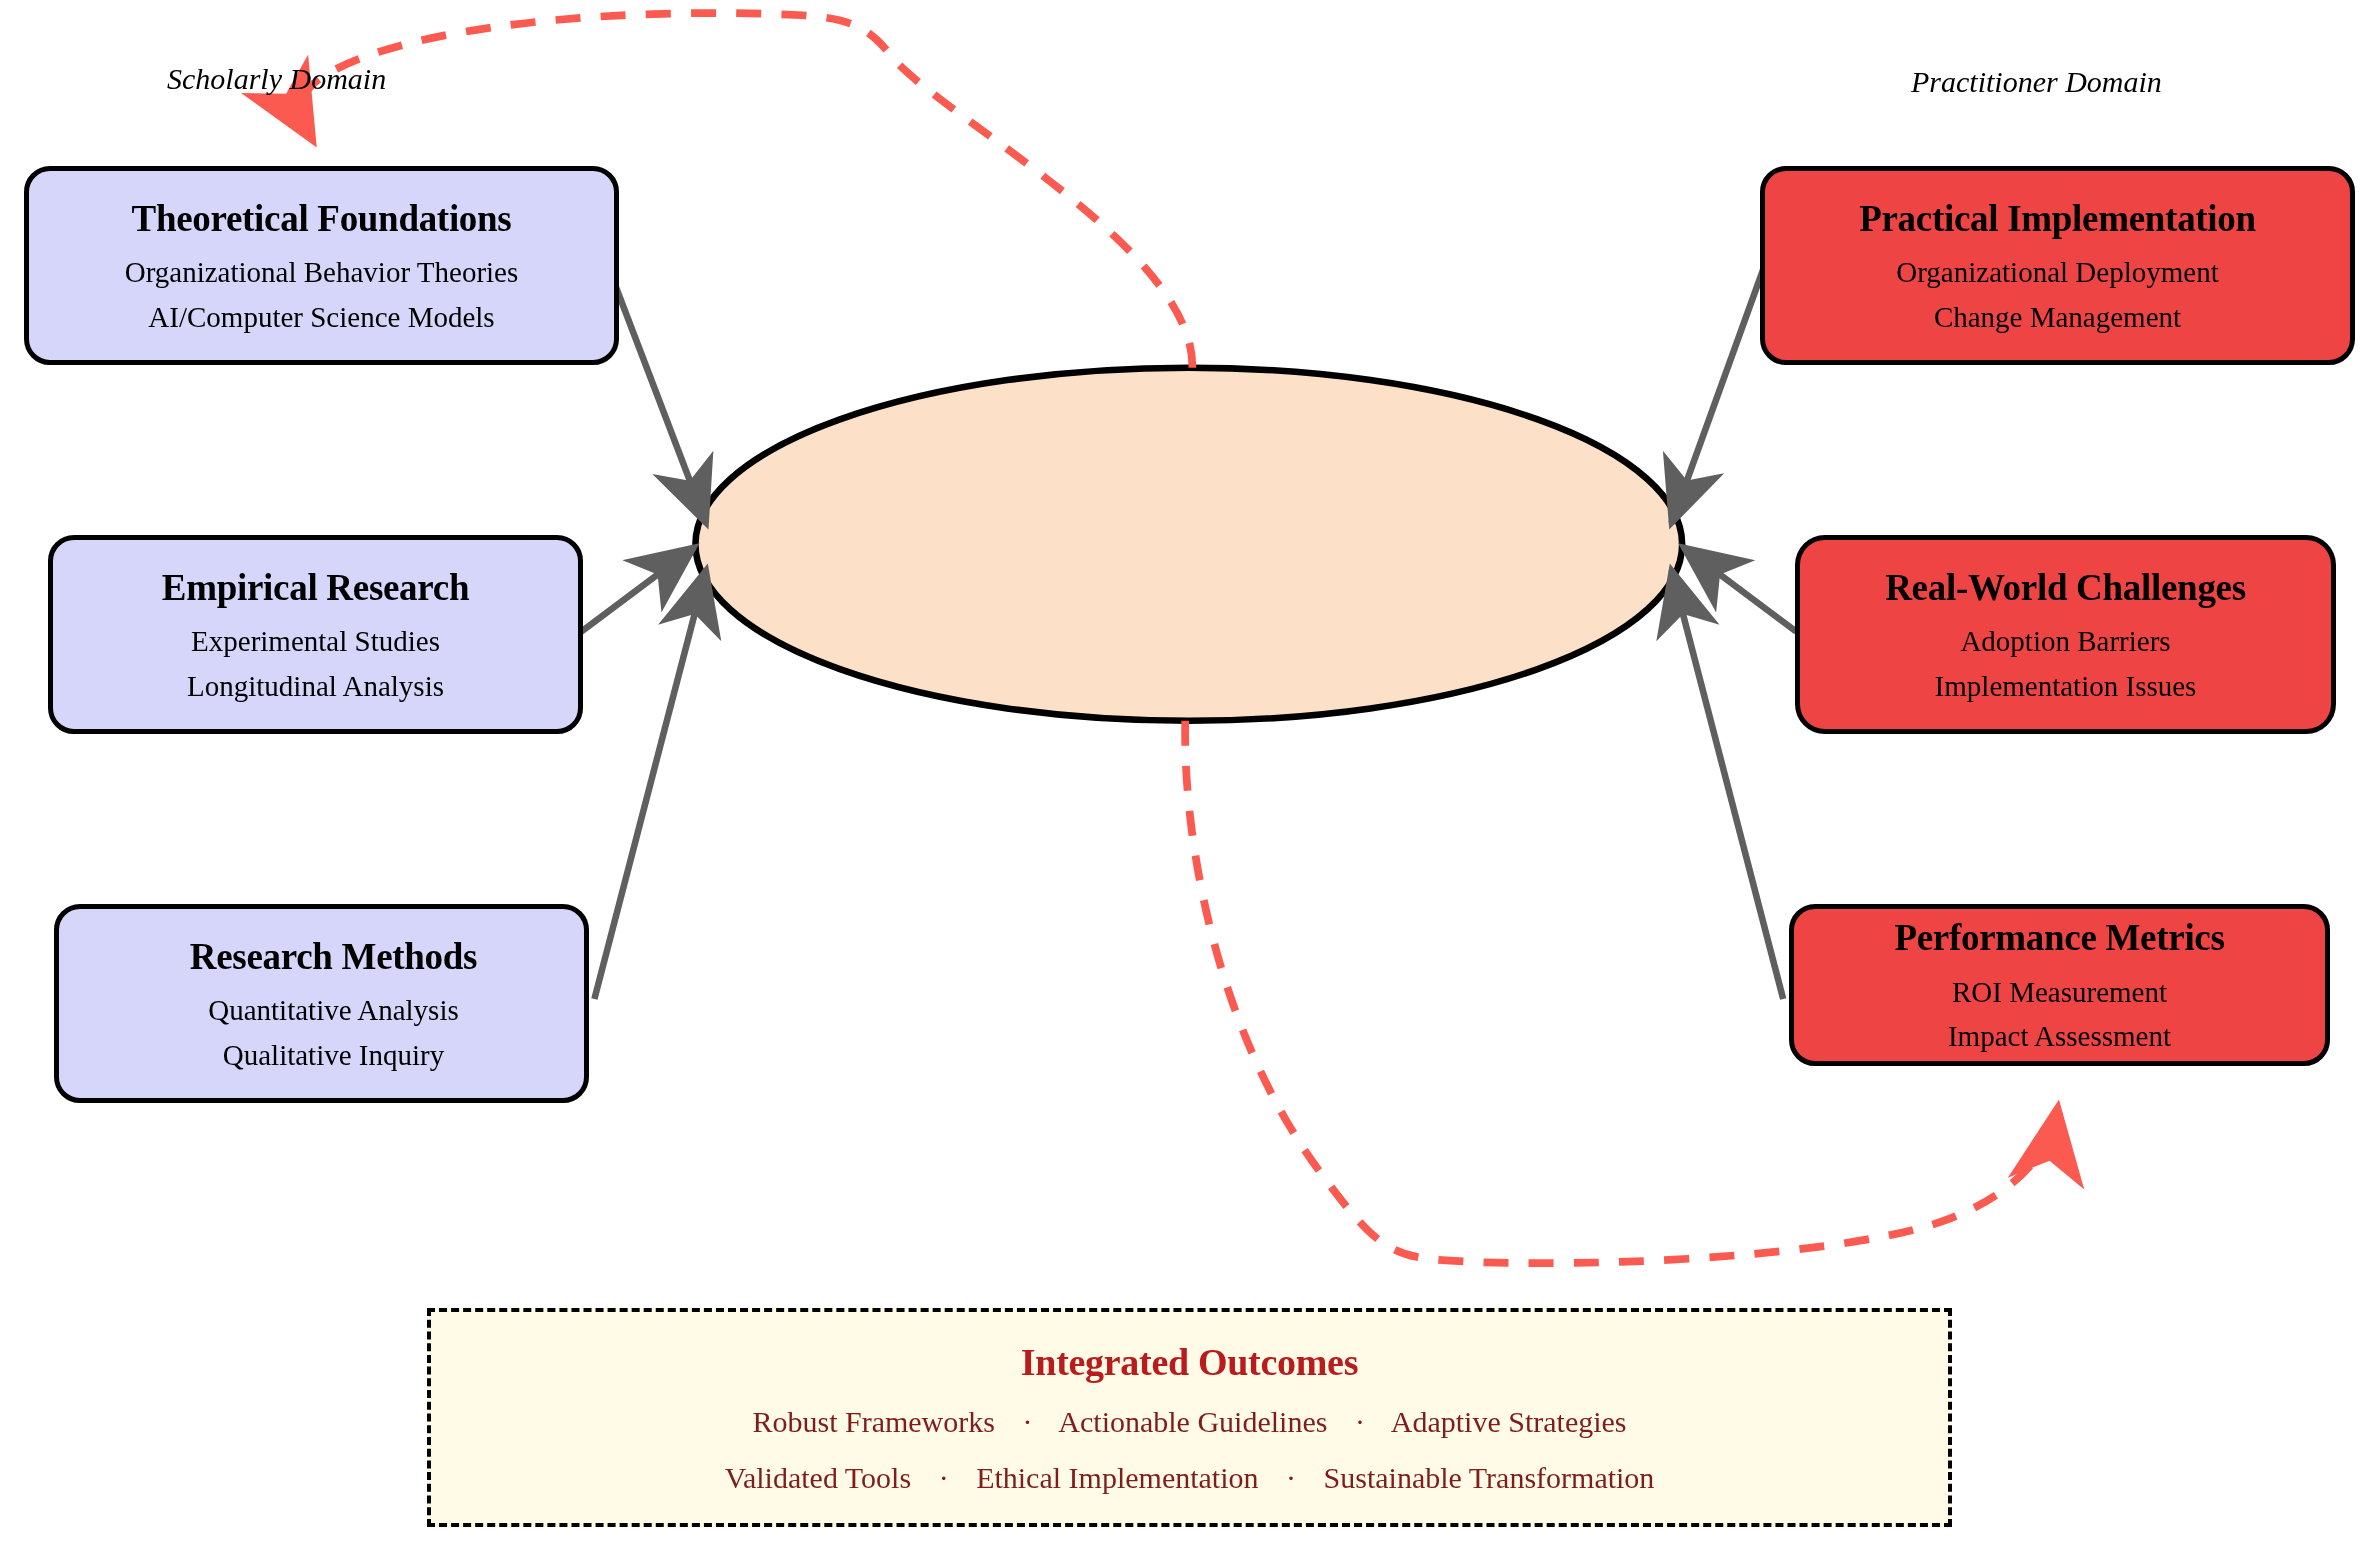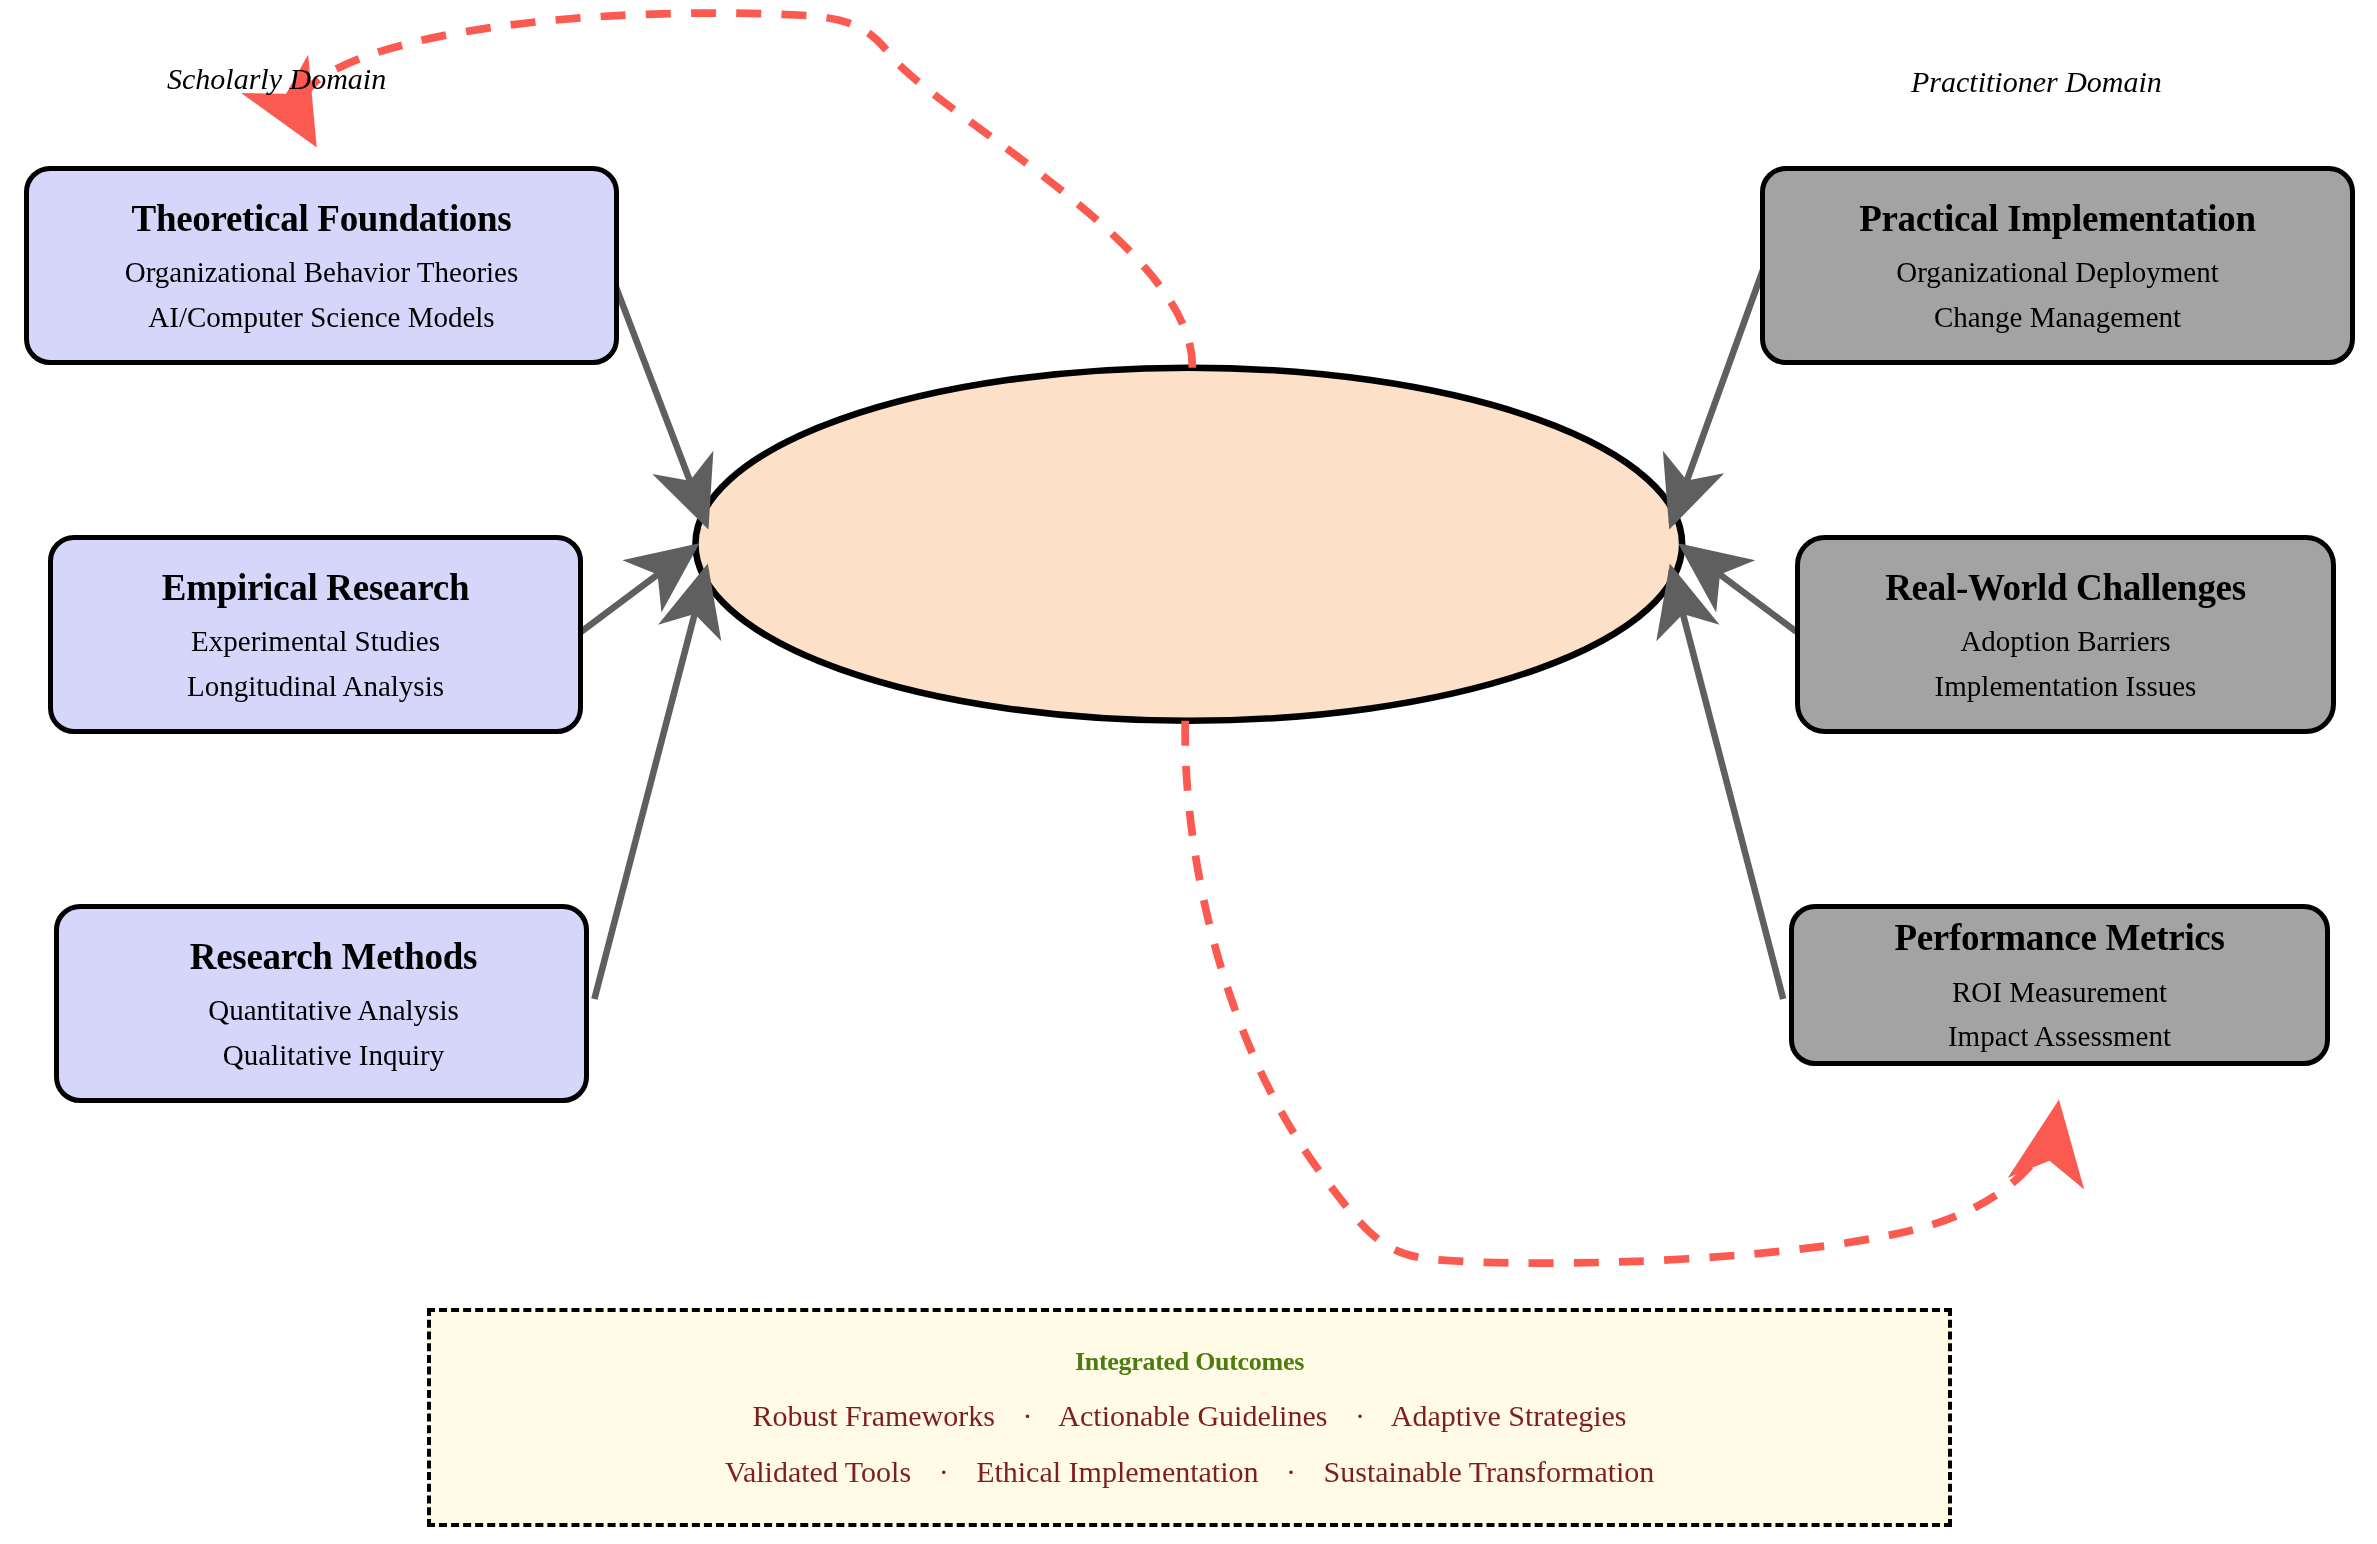--- a/index.html
+++ b/index.html
@@ -8,31 +8,31 @@
        font-family:"Liberation Serif","DejaVu Serif",serif;}
   #stage{position:relative;width:2377px;height:1545px;background:#fff;}
   svg#canvas{position:absolute;left:0;top:0;width:2377px;height:1545px;}
   .nodebox{position:absolute;box-sizing:border-box;display:flex;flex-direction:column;
            align-items:center;justify-content:center;text-align:left;
            border:5.4px solid #000000;border-radius:26px;}
   .nodebox .ttl{font-weight:bold;font-size:37px;line-height:1.0;color:#000;
                 letter-spacing:-0.3px;margin-bottom:6px;}
   .nodebox .det{font-weight:normal;font-size:29px;line-height:1.0;color:#000;margin-top:15.5px;}
   .scholarly{background:#d6d6fb;}
-  .practitioner{background:#a3a3a3;}
+  .practitioner{background:#ef4444;}
   .ellipse-text{position:absolute;display:flex;flex-direction:column;align-items:center;
                 justify-content:center;text-align:center;pointer-events:none;}
   .ellipse-text .ttl{font-weight:bold;font-size:39px;line-height:1.0;color:#000;
                      letter-spacing:-0.3px;}
   .ellipse-text .det{font-weight:normal;font-size:30px;line-height:1.0;color:#000;margin-top:22.6px;}
   .domainlabel{position:absolute;font-style:italic;font-size:30px;color:#000;white-space:nowrap;}
   .outcomes{position:absolute;box-sizing:border-box;display:flex;flex-direction:column;
             align-items:center;justify-content:center;text-align:center;
             border:4.2px dashed #000000;background:#fffbe6;}
-  .outcomes .ttl{font-weight:bold;font-size:26px;line-height:1.0;color:#4d7c0f;letter-spacing:-0.3px;}
+  .outcomes .ttl{font-weight:bold;font-size:38px;line-height:1.0;color:#b91c1c;letter-spacing:-0.3px;}
   .outcomes .row{font-size:30px;line-height:1.0;color:#7f1d1d;margin-top:26px;white-space:nowrap;}
   .outcomes .row .sep{display:inline-block;padding:0 20px;}
 </style>
 </head>
 <body>
 
 <div id="stage">
 
   <svg id="canvas" viewBox="0 0 3999 2598">
     <defs>

